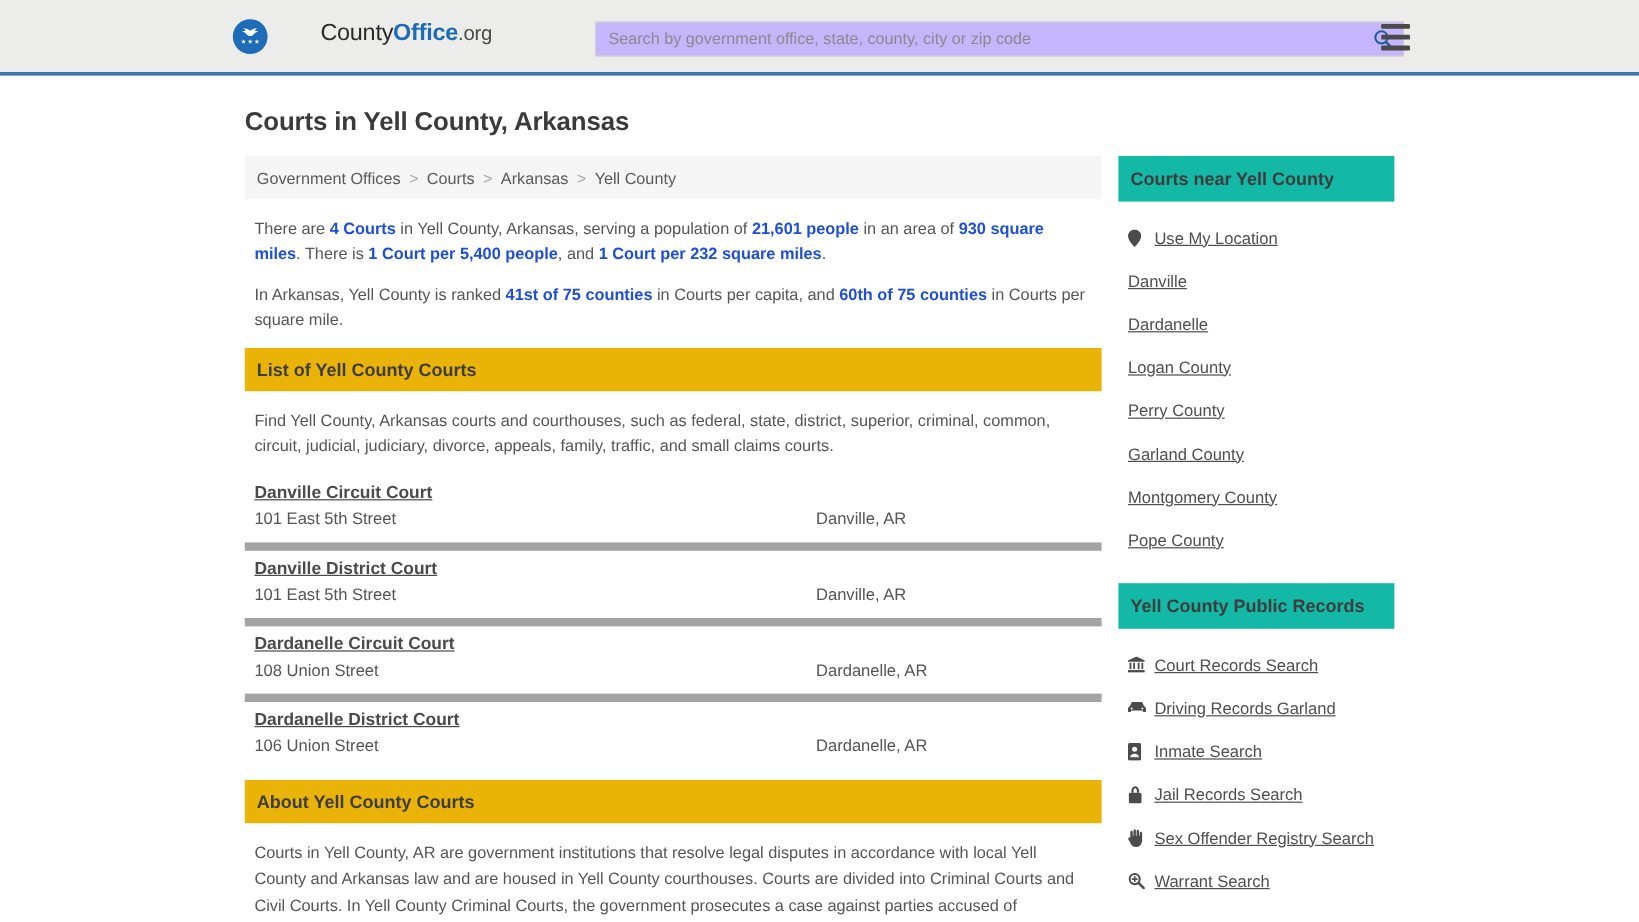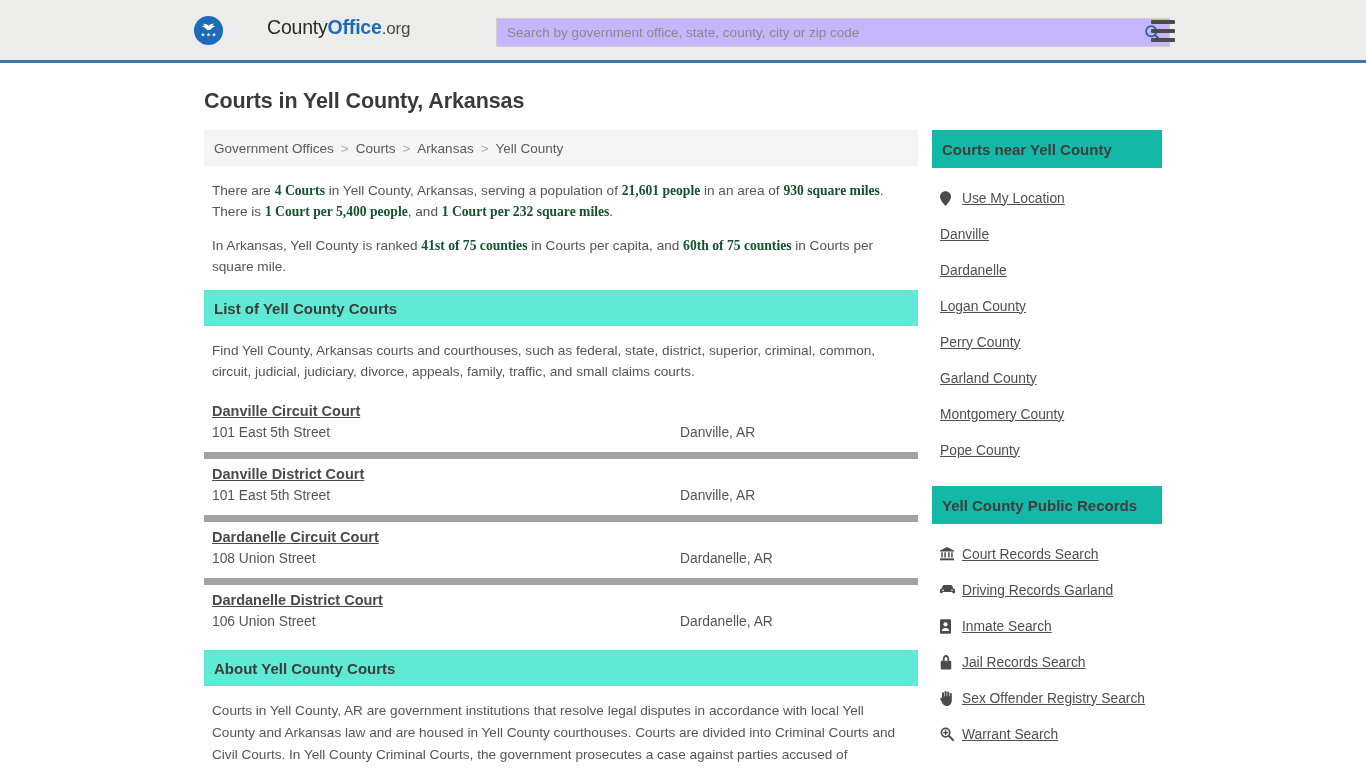--- a/index.html
+++ b/index.html
@@ -134,25 +134,25 @@
 
   
   .intro { padding: 14px 0 0 8px; }
   .intro p {
     margin: 0 0 13px 0;
     font-size: 13.6px;
     line-height: 21px;
     color: #555555;
     max-width: 700px;
   }
-  .intro b { color: #14532d; font-weight: bold; font-family: Liberation Serif, serif; }
+  .intro b { color: #1d4ed8; font-weight: bold; }
 
   
   .section-bar {
-    background: #5eead4;
+    background: #eab308;
     height: 36px;
     display: flex;
     align-items: center;
     padding: 0 10px;
     margin-top: 9px;
   }
   .section-bar h2 {
     margin: 0;
     font-size: 15px;
     font-weight: bold;

